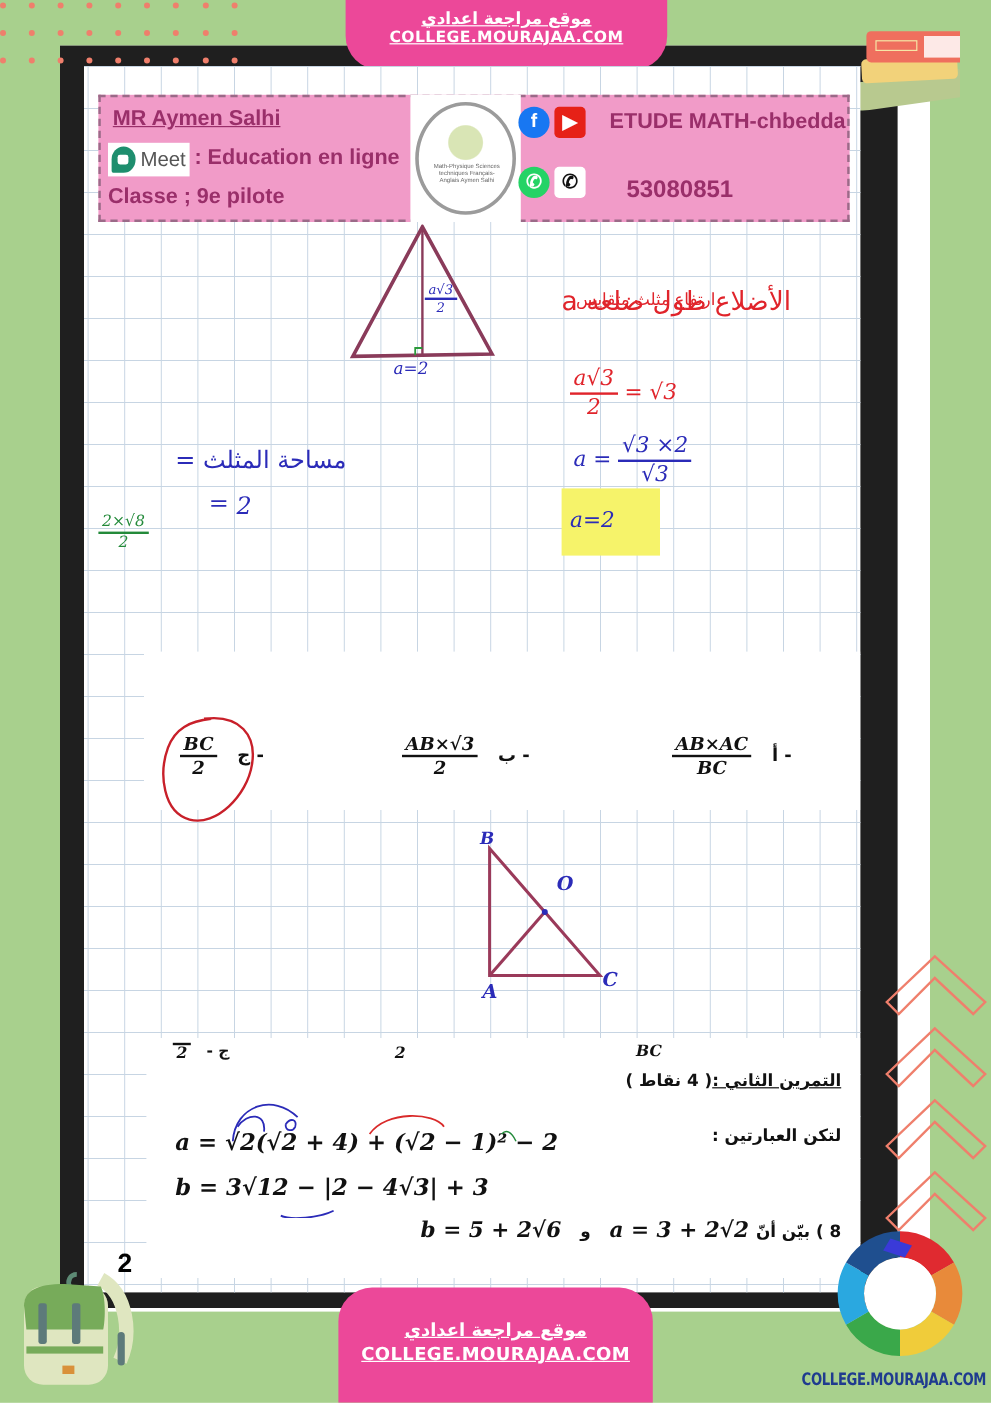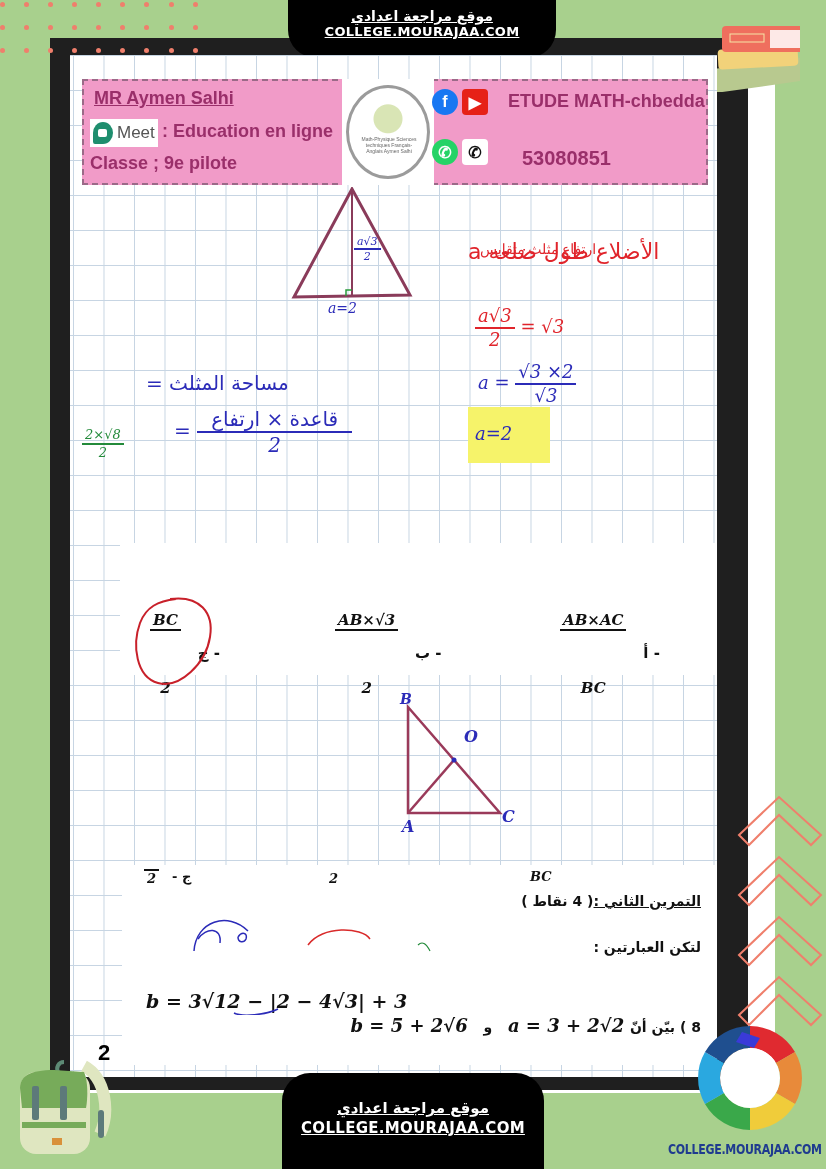--- a/index.html
+++ b/index.html
@@ -53,26 +53,26 @@
 
   .frac { display: inline-flex; flex-direction: column; align-items: center; vertical-align: middle; }
   .frac .num { padding: 0 3px; border-bottom: 2px solid currentColor; line-height: 1.2; }
   .frac .den { line-height: 1.2; }
 
   .highlight { position: absolute; left: 398px; top: 352px; width: 82px; height: 56px; background: #f6f36a; }
 
   .print-block { position: absolute; background: #fff; }
   .print { position: absolute; white-space: nowrap; color: #111; font-family: "DejaVu Serif", serif; }
   .ar { font-family: "DejaVu Sans", sans-serif; font-weight: bold; direction: rtl; }
-  .mi { font-style: italic; font-weight: bold; gap: 48px; }
+  .mi { font-style: italic; font-weight: bold; }
 
   .page-num { position: absolute; left: 28px; top: 985px; font-size: 22px; font-weight: bold; color: #000; }
 
   .banner {
-    position: absolute; background: #000000; border-radius: 28px 28px 0 0;
+    position: absolute; background: #ec4899; border-radius: 28px 28px 0 0;
     color: #fff; text-align: center; font-weight: bold;
   }
   .banner .ar-line { font-family: "DejaVu Sans", sans-serif; text-decoration: underline; display: block; }
   .banner .en-line { font-family: "DejaVu Sans", sans-serif; text-decoration: underline; display: block; letter-spacing: 0.3px; }
 
   .chevrons { position: absolute; left: 735px; top: 795px; width: 90px; height: 240px; }
   .footer-brand { position: absolute; left: 668px; top: 1143px; color: #1f3b8f; font-weight: bold; font-size: 11px; font-family: "DejaVu Sans", sans-serif; transform: scaleY(1.3); letter-spacing: -0.3px; }
 </style>
 </head>
 <body>
@@ -187,21 +187,20 @@
       </span>
   </div>
 
   <div class="highlight"></div>
   <div class="hw blue" style="left:405px;top:368px;font-size:18px;">a=2</div>
 
   <div class="hw blue" style="left:76px;top:316px;font-size:20px;direction:rtl;font-family:'DejaVu Sans',sans-serif;font-style:normal;">مساحة المثلث =</div>
   <div class="hw blue" style="left:104px;top:352px;font-size:20px;">
     <span>=</span>
     <span class="frac">
-        <span class="num" style="font-family:'DejaVu Sans',sans-serif;font-style:normal;padding:0 14px;">قاعدة × ارتفاع</span>
         <span class="den">2</span>
       </span>
   </div>
   <div class="hw green" style="left:12px;top:372px;font-size:13px;">
     <span class="frac">
         <span class="num">2×√8</span>
         <span class="den">2</span>
       </span>
   </div>
 
@@ -245,21 +244,22 @@
   <div class="print-block" style="left:52px;top:810px;width:595px;height:200px;">
     <div class="print mi" style="left:22px;top:4px;font-size:13px;border-top:2px solid #111;padding:0 3px;">2</div>
     <div class="print ar" style="left:50px;top:4px;font-size:13px;">ج -</div>
     <div class="print mi" style="left:207px;top:6px;font-size:13px;">2</div>
     <div class="print mi" style="left:408px;top:4px;font-size:13px;">BC</div>
 
     <div class="print ar" style="right:16px;top:28px;font-size:14px;">
       <span style="text-decoration:underline;">التمرين الثاني :</span><span>( 4 نقاط )</span>
     </div>
     <div class="print ar" style="right:16px;top:74px;font-size:14px;">لتكن العبارتين :</div>
-    <div class="print mi" style="left:24px;top:125px;font-size:19px;">b = 3√12 − |2 − 4√3| + 3</div>
+    <div class="print mi" style="left:24px;top:76px;font-size:19px;font-style:italic;">a = √2(√2 + 4) + (√2 − 1)² − 2</div>
+    <div class="print mi" style="left:24px;top:114px;font-size:19px;">b = 3√12 − |2 − 4√3| + 3</div>
     <div class="print" style="right:16px;top:150px;font-size:18px;direction:rtl;">
       <span class="ar" style="font-size:14px;">8 ) بيّن أنّ</span>
       <span class="mi" style="direction:ltr;unicode-bidi:embed;">a = 3 + 2√2</span>
       <span class="ar" style="font-size:14px;margin:0 10px;">و</span>
       <span class="mi" style="direction:ltr;unicode-bidi:embed;">b = 5 + 2√6</span>
     </div>
     <svg style="position:absolute;left:60px;top:40px" width="250" height="110" viewBox="0 0 250 110">
       <path d="M12 46 C14 16 46 6 66 26" fill="none" stroke="#2b2bb8" stroke-width="1.5"></path>
       <path d="M16 34 C24 22 40 22 38 38" fill="none" stroke="#2b2bb8" stroke-width="1.5"></path>
       <path d="M56 32 c4 -6 10 -4 8 2 c-2 4 -8 4 -8 -2" fill="none" stroke="#2b2bb8" stroke-width="1.5"></path>

